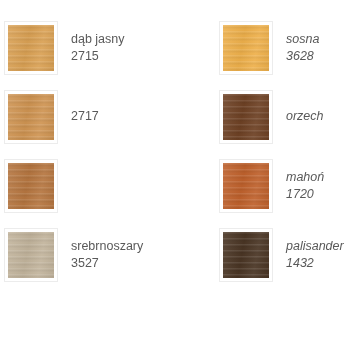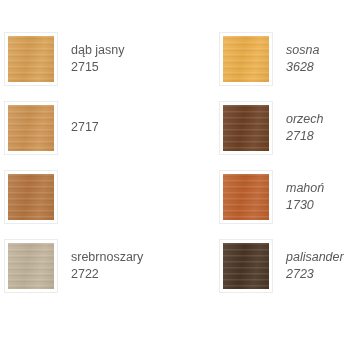--- a/index.html
+++ b/index.html
@@ -12,21 +12,21 @@
     background: #ffffff;
     font-family: "Liberation Sans", sans-serif;
     overflow: hidden;
   }
 
   #palette {
     position: relative;
     width: 350px;
     height: 308px;
     box-sizing: border-box;
-    padding: 24px 0 0 0;
+    padding: 13px 0 0 0;
   }
 
   .swatch-grid {
     display: grid;
     grid-template-columns: 210px 140px;
     grid-template-rows: repeat(4, 69px);
     width: 350px;
   }
 
   .swatch-item {
@@ -144,54 +144,53 @@
         <span class="swatch-code">2717</span>
       </div>
     </div>
 
     <div class="swatch-item col-right">
       <div class="chip-frame">
         <div class="chip" style="background-color: rgb(110, 65, 36);"></div>
       </div>
       <div class="swatch-text">
         <span class="swatch-name">orzech</span>
-        <span class="swatch-code">2718</span>
       </div>
     </div>
 
     <div class="swatch-item col-left">
       <div class="chip-frame">
         <div class="chip" style="background-color: rgb(182, 118, 64);"></div>
       </div>
     </div>
 
     <div class="swatch-item col-right">
       <div class="chip-frame">
         <div class="chip" style="background-color: rgb(191, 97, 44);"></div>
       </div>
       <div class="swatch-text">
         <span class="swatch-name">mahoń</span>
-        <span class="swatch-code">1730</span>
+        <span class="swatch-code">1720</span>
       </div>
     </div>
 
     <div class="swatch-item col-left">
       <div class="chip-frame">
         <div class="chip" style="background-color: rgb(194, 180, 156);"></div>
       </div>
       <div class="swatch-text">
         <span class="swatch-name">srebrnoszary</span>
-        <span class="swatch-code">2722</span>
+        <span class="swatch-code">3527</span>
       </div>
     </div>
 
     <div class="swatch-item col-right">
       <div class="chip-frame">
         <div class="chip" style="background-color: rgb(74, 53, 36);"></div>
       </div>
       <div class="swatch-text">
         <span class="swatch-name">palisander</span>
-        <span class="swatch-code">2723</span>
+        <span class="swatch-code">1432</span>
       </div>
     </div>
 
   </div>
 </div>
 
 </body></html>

